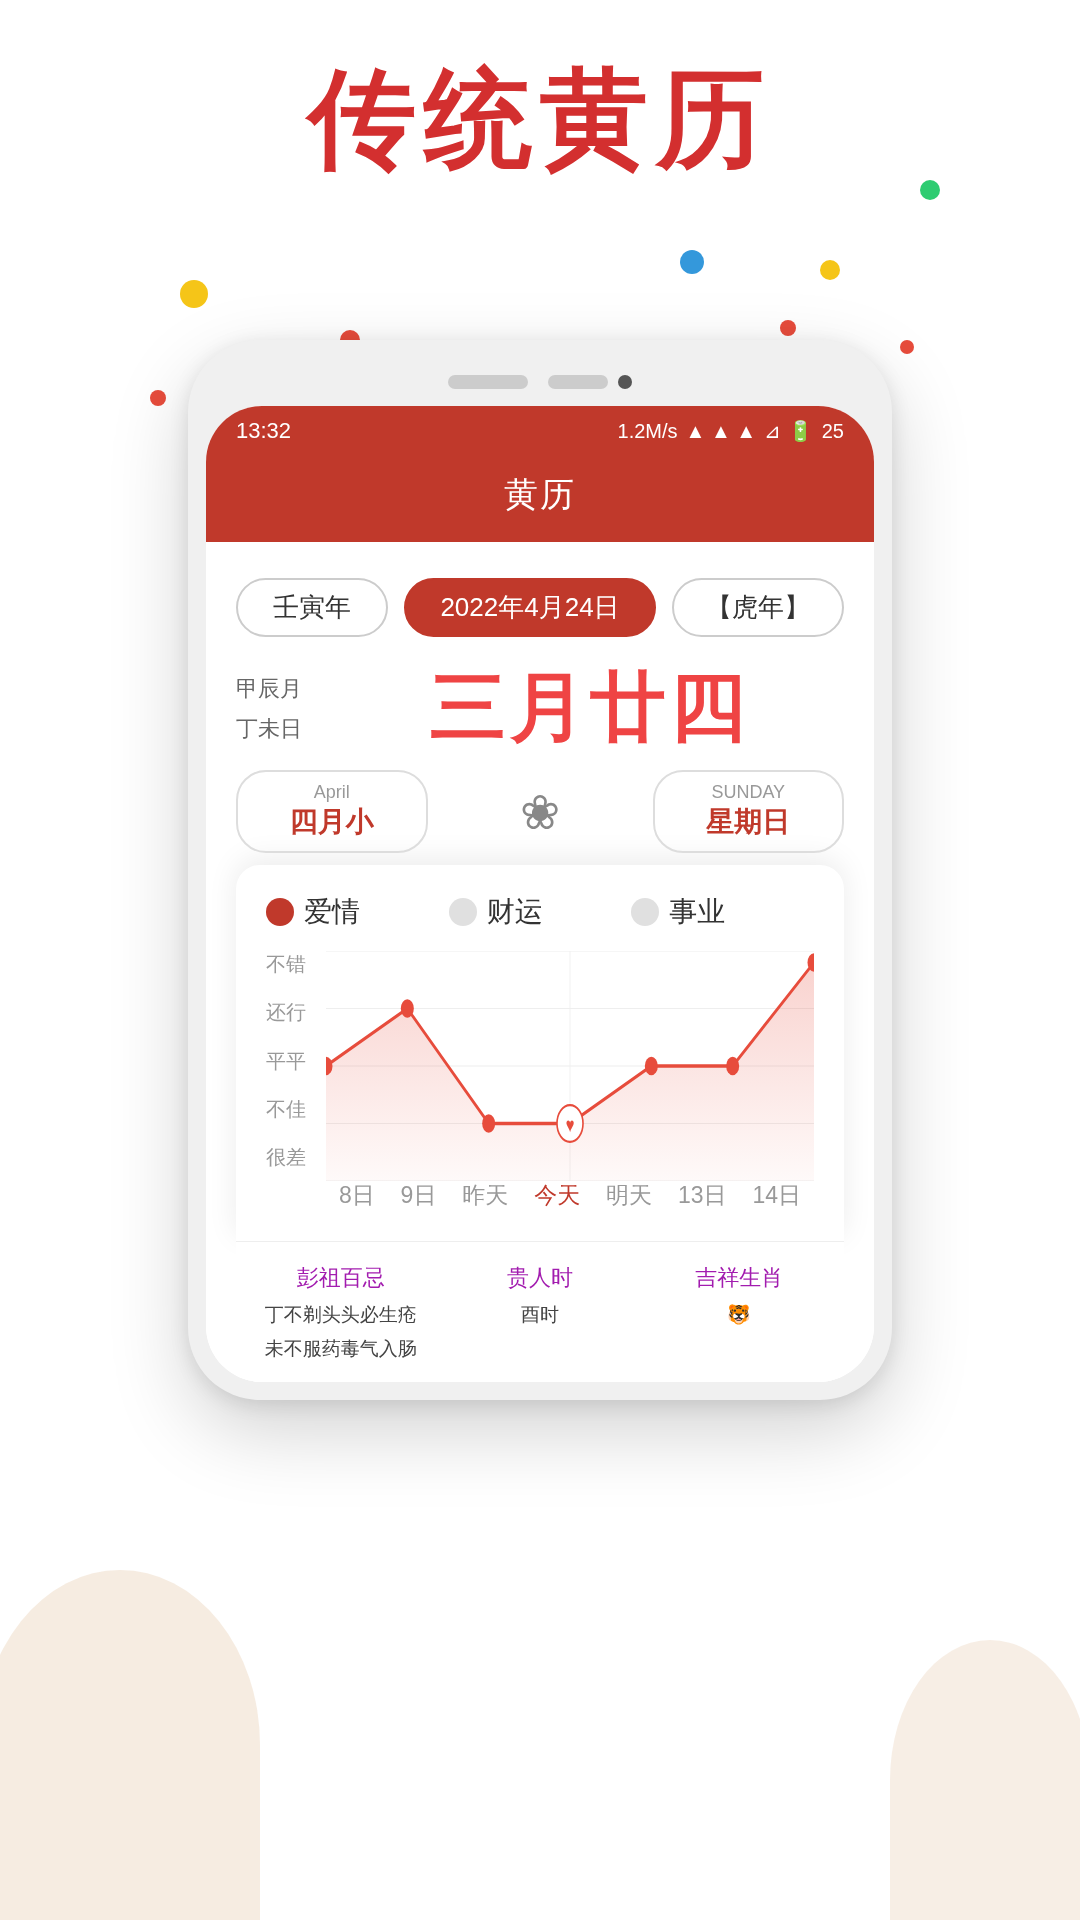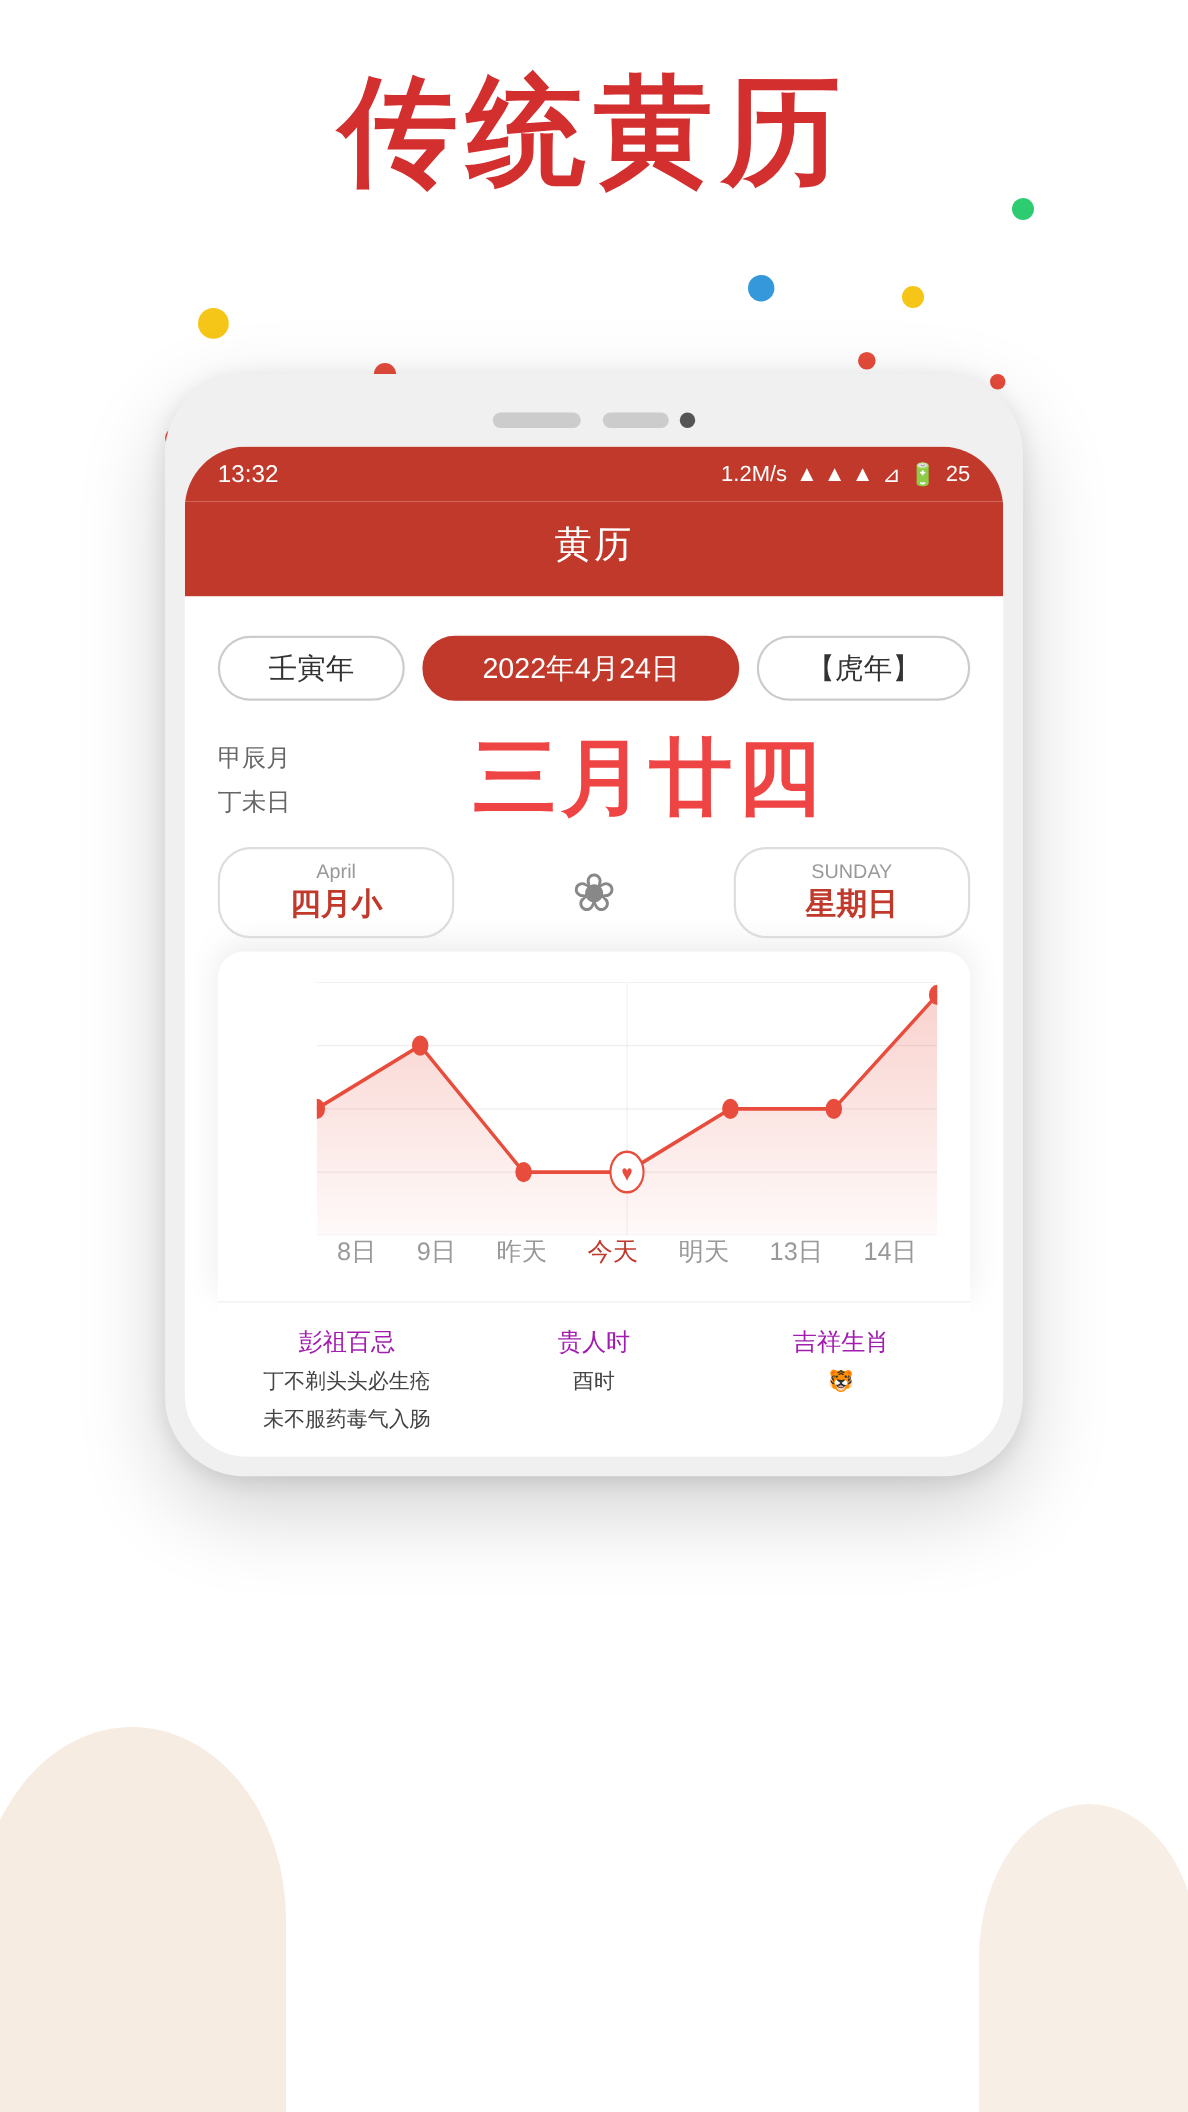--- a/index.html
+++ b/index.html
@@ -37,21 +37,21 @@
       letter-spacing: 4px;
       margin-top: 20px;
     }
 
     
     .phone-wrapper {
       position: absolute;
       top: 340px;
       left: 50%;
       transform: translateX(-50%);
-      width: 780px;
+      width: 704px;
       z-index: 3;
     }
     .phone-outer {
       background: #f0f0f0;
       border-radius: 72px;
       padding: 18px;
       box-shadow: 0 30px 80px rgba(0,0,0,0.18), 0 4px 20px rgba(0,0,0,0.1);
       position: relative;
     }
     .phone-inner {
@@ -396,22 +396,43 @@
           </div>
           <div class="ornament">❀</div>
           <div class="day-tag">
             <span class="label">SUNDAY</span>
             <span class="value">星期日</span>
           </div>
         </div>
 
         <div class="fortune-panel">
 
+          <div class="fortune-tabs">
+            <div class="fortune-tab">
+              <div class="tab-dot active"></div>
+              <span>爱情</span>
+            </div>
+            <div class="fortune-tab">
+              <div class="tab-dot"></div>
+              <span>财运</span>
+            </div>
+            <div class="fortune-tab">
+              <div class="tab-dot"></div>
+              <span>事业</span>
+            </div>
+          </div>
 
           <div class="chart-area">
+            <div class="chart-labels-y">
+              <span>不错</span>
+              <span>还行</span>
+              <span>平平</span>
+              <span>不佳</span>
+              <span>很差</span>
+            </div>
             <div class="chart-svg-wrapper">
               <svg width="100%" height="100%" viewBox="0 0 600 200" preserveAspectRatio="none">
 
                 <line x1="0" y1="0" x2="600" y2="0" stroke="#eee" stroke-width="1"></line>
                 <line x1="0" y1="50" x2="600" y2="50" stroke="#eee" stroke-width="1"></line>
                 <line x1="0" y1="100" x2="600" y2="100" stroke="#eee" stroke-width="1"></line>
                 <line x1="0" y1="150" x2="600" y2="150" stroke="#eee" stroke-width="1"></line>
                 <line x1="0" y1="200" x2="600" y2="200" stroke="#eee" stroke-width="1"></line>
 
                 <line x1="300" y1="0" x2="300" y2="200" stroke="#eee" stroke-width="1"></line>

